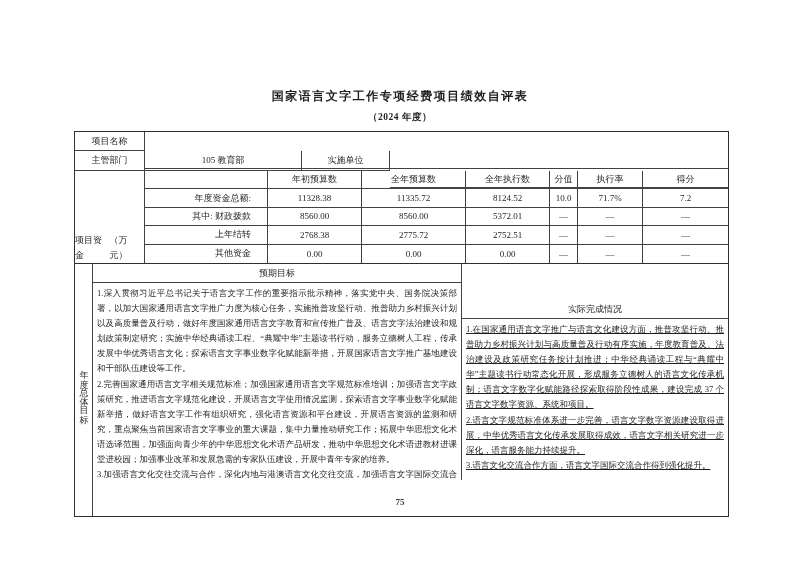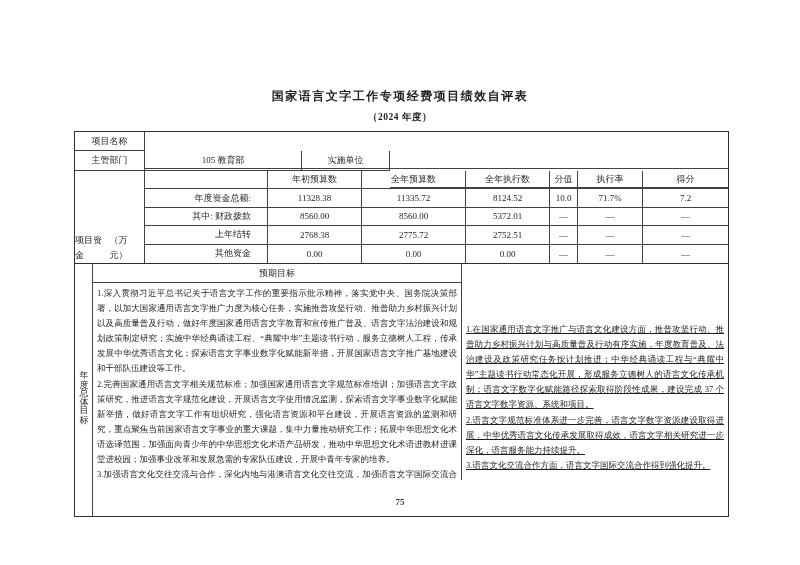--- a/index.html
+++ b/index.html
@@ -175,20 +175,21 @@
       </div>
     </div>
 
     <div class="goal-section">
       <div class="goal-label-cell">
         <div class="vlabel">年度总体目标</div>
       </div>
       <div class="goal-main">
         <div class="goal-header">
           <div class="cell gw-left h19">预期目标</div>
+          <div class="cell gw-right h19 last">实际完成情况</div>
         </div>
         <div class="goal-body">
           <div class="cell gw-left goal-text" style="border-bottom:none;">
             <p>1.深入贯彻习近平总书记关于语言文字工作的重要指示批示精神，落实党中央、国务院决策部署，以加大国家通用语言文字推广力度为核心任务，实施推普攻坚行动、推普助力乡村振兴计划以及高质量普及行动，做好年度国家通用语言文字教育和宣传推广普及、语言文字法治建设和规划政策制定研究；实施中华经典诵读工程、“典耀中华”主题读书行动，服务立德树人工程，传承发展中华优秀语言文化；探索语言文字事业数字化赋能新举措，开展国家语言文字推广基地建设和干部队伍建设等工作。</p>
             <p>2.完善国家通用语言文字相关规范标准；加强国家通用语言文字规范标准培训；加强语言文字政策研究，推进语言文字规范化建设，开展语言文字使用情况监测，探索语言文字事业数字化赋能新举措，做好语言文字工作有组织研究，强化语言资源和平台建设，开展语言资源的监测和研究，重点聚焦当前国家语言文字事业的重大课题，集中力量推动研究工作；拓展中华思想文化术语选译范围，加强面向青少年的中华思想文化术语产品研发，推动中华思想文化术语进教材进课堂进校园；加强事业改革和发展急需的专家队伍建设，开展中青年专家的培养。</p>
             <p>3.加强语言文化交往交流与合作，深化内地与港澳语言文化交往交流，加强语言文字国际交流合作。</p>
           </div>
           <div class="cell gw-right goal-text last" style="border-bottom:none;text-decoration:underline;">
             <p>1.在国家通用语言文字推广与语言文化建设方面，推普攻坚行动、推普助力乡村振兴计划与高质量普及行动有序实施，年度教育普及、法治建设及政策研究任务按计划推进；中华经典诵读工程与“典耀中华”主题读书行动常态化开展，形成服务立德树人的语言文化传承机制；语言文字数字化赋能路径探索取得阶段性成果，建设完成 37 个语言文字数字资源、系统和项目。</p>
             <p>2.语言文字规范标准体系进一步完善，语言文字数字资源建设取得进展，中华优秀语言文化传承发展取得成效，语言文字相关研究进一步深化，语言服务能力持续提升。</p>

